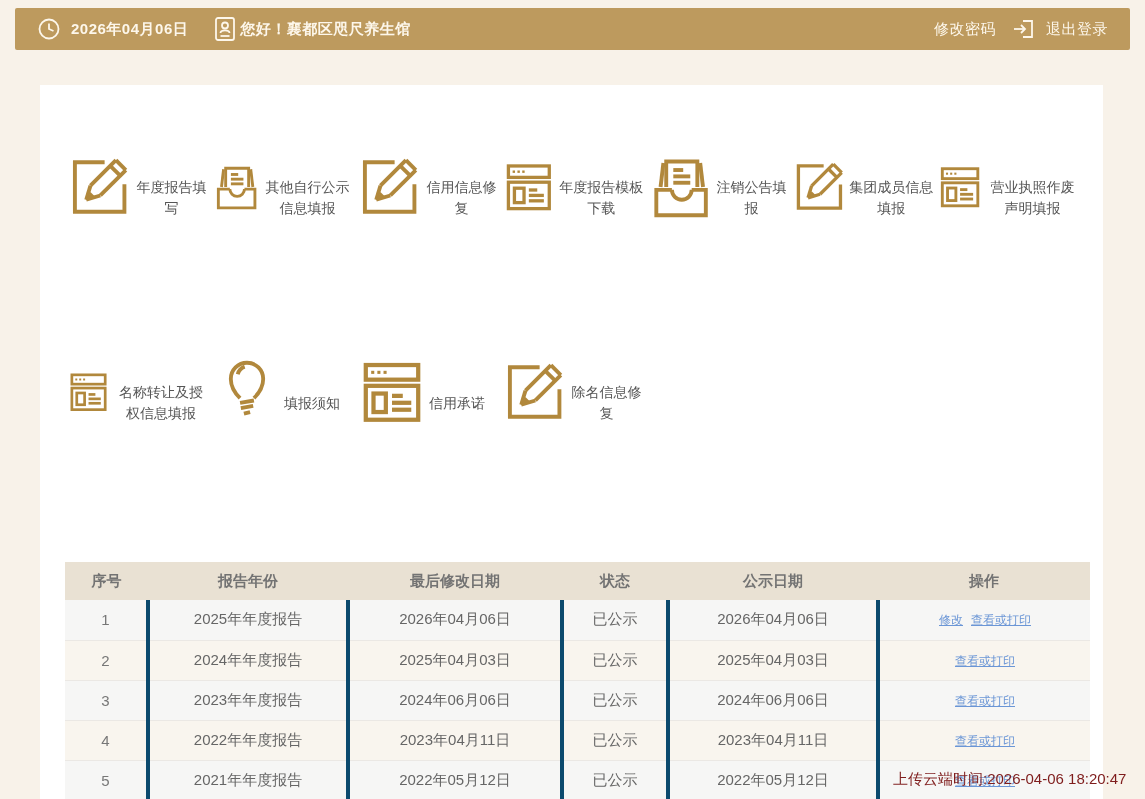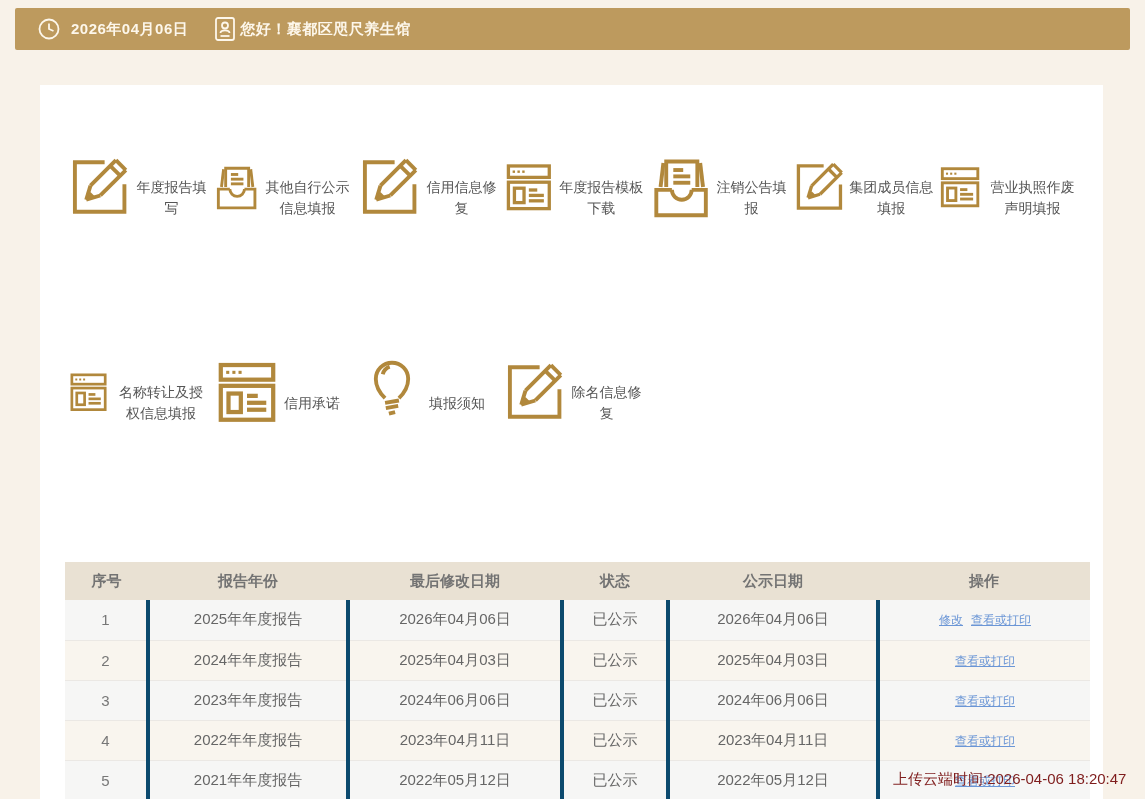--- a/index.html
+++ b/index.html
@@ -150,20 +150,29 @@
 
 <div class="topbar">
   <svg class="tb-icon" viewBox="0 0 24 24">
       <use href="#i-clock"></use>
     </svg>
   <span class="txt gap10">2026年04月06日</span>
   <svg class="tb-icon badge gap26" viewBox="0 0 22 26">
       <use href="#i-user-badge"></use>
     </svg>
   <span class="txt gap12">您好！襄都区咫尺养生馆</span>
+  <div class="right">
+    <span class="txt tb-link">修改密码</span>
+    <span class="tb-link gap16">
+      <svg class="tb-icon" viewBox="0 0 24 24">
+          <use href="#i-logout"></use>
+        </svg>
+    </span>
+    <span class="txt tb-link gap10">退出登录</span>
+  </div>
 </div>
 
 <div class="card">
 
   <div class="mod-row r1">
     <div class="mod">
       <svg viewBox="0 0 96 96">
           <use href="#i-edit"></use>
         </svg>
       <div class="mod-label">年度报告填写</div>
@@ -208,29 +217,29 @@
 
   <div class="mod-row r2">
     <div class="mod">
       <svg viewBox="0 0 96 96">
           <use href="#i-browser"></use>
         </svg>
       <div class="mod-label">名称转让及授权信息填报</div>
     </div>
     <div class="mod">
       <svg viewBox="0 0 96 96">
+          <use href="#i-bulb"></use>
+        </svg>
+      <div class="mod-label">填报须知</div>
+    </div>
+    <div class="mod">
+      <svg viewBox="0 0 96 96">
           <use href="#i-browser"></use>
         </svg>
       <div class="mod-label">信用承诺</div>
-    </div>
-    <div class="mod">
-      <svg viewBox="0 0 96 96">
-          <use href="#i-bulb"></use>
-        </svg>
-      <div class="mod-label">填报须知</div>
     </div>
     <div class="mod">
       <svg viewBox="0 0 96 96">
           <use href="#i-edit"></use>
         </svg>
       <div class="mod-label">除名信息修复</div>
     </div>
   </div>
 
   <div class="section-title">

